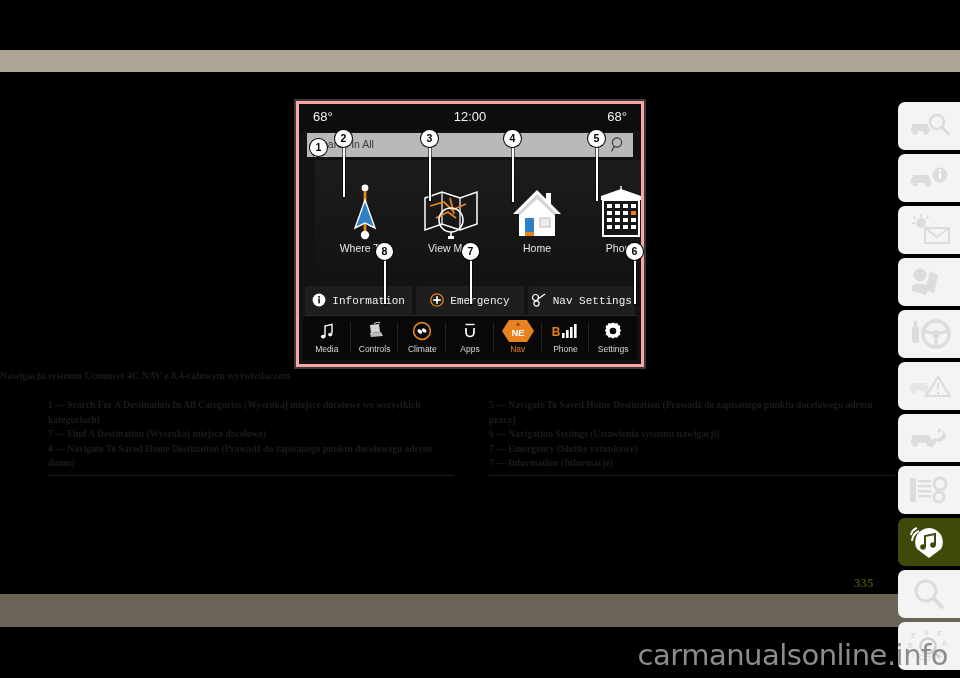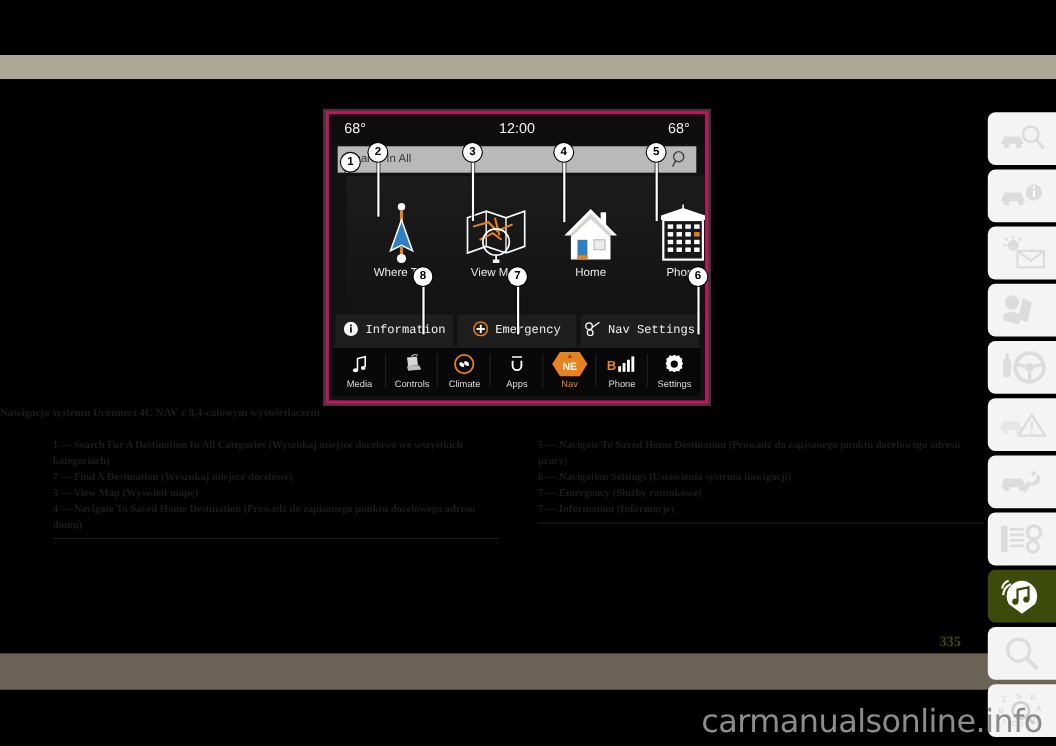--- a/index.html
+++ b/index.html
@@ -24,21 +24,21 @@
   
   .rail{position:absolute;left:898px;top:102px;width:62px;}
   .tab{width:62px;height:48px;background:#f4f4f4;border-radius:7px 0 0 7px;
        margin-bottom:4px;position:relative;display:flex;align-items:center;
        justify-content:center;overflow:hidden;}
   .tab.active{background:#3d4a0a;}
   .tab svg{display:block;}
 
   
   .hu{position:absolute;left:294px;top:99px;width:352px;height:270px;
-      background:#be185d;border:2px solid #3a3a3a;box-sizing:border-box;}
+      background:#fca5a5;border:2px solid #3a3a3a;box-sizing:border-box;}
   .hu-inner{position:absolute;inset:3px;background:#121212;overflow:hidden;}
 
   .hu-status{position:absolute;left:0;top:0;width:100%;height:27px;
              background:#0d0d0d;color:#f2f2f2;font-size:13px;}
   .hu-status .l{position:absolute;left:14px;top:5px;}
   .hu-status .c{position:absolute;left:0;right:0;top:5px;text-align:center;}
   .hu-status .r{position:absolute;right:14px;top:5px;}
 
   .hu-search{position:absolute;left:8px;top:29px;right:8px;height:24px;
              background:#b9b9b9;}
@@ -333,21 +333,20 @@
 <div class="balloon" style="left:462px;top:243px;">7</div>
 
 <div class="stem" style="left:384px;top:258px;height:46px;"></div>
 <div class="balloon" style="left:376px;top:243px;">8</div>
 
 <div class="caption">Nawigacja systemu Uconnect 4C NAV z 8,4-calowym wyświetlaczem</div>
 
 <div class="col left">
   <p>1 — Search For A Destination In All Categories (Wyszukaj miejsce docelowe we wszystkich kategoriach)</p>
   <p>7 — Find A Destination (Wyszukaj miejsce docelowe)</p>
-  <p>3 — View Map (Wyświetl mapę)</p>
   <p>4 — Navigate To Saved Home Destination (Prowadź do zapisanego punktu docelowego adresu domu)</p>
   <div class="rule"></div>
 </div>
 
 <div class="col right">
   <p>5 — Navigate To Saved Home Destination (Prowadź do zapisanego punktu docelowego adresu pracy)</p>
   <p>6 — Navigation Settings (Ustawienia systemu nawigacji)</p>
   <p>7 — Emergency (Służby ratunkowe)</p>
   <p>7 — Information (Informacje)</p>
   <div class="rule"></div>

